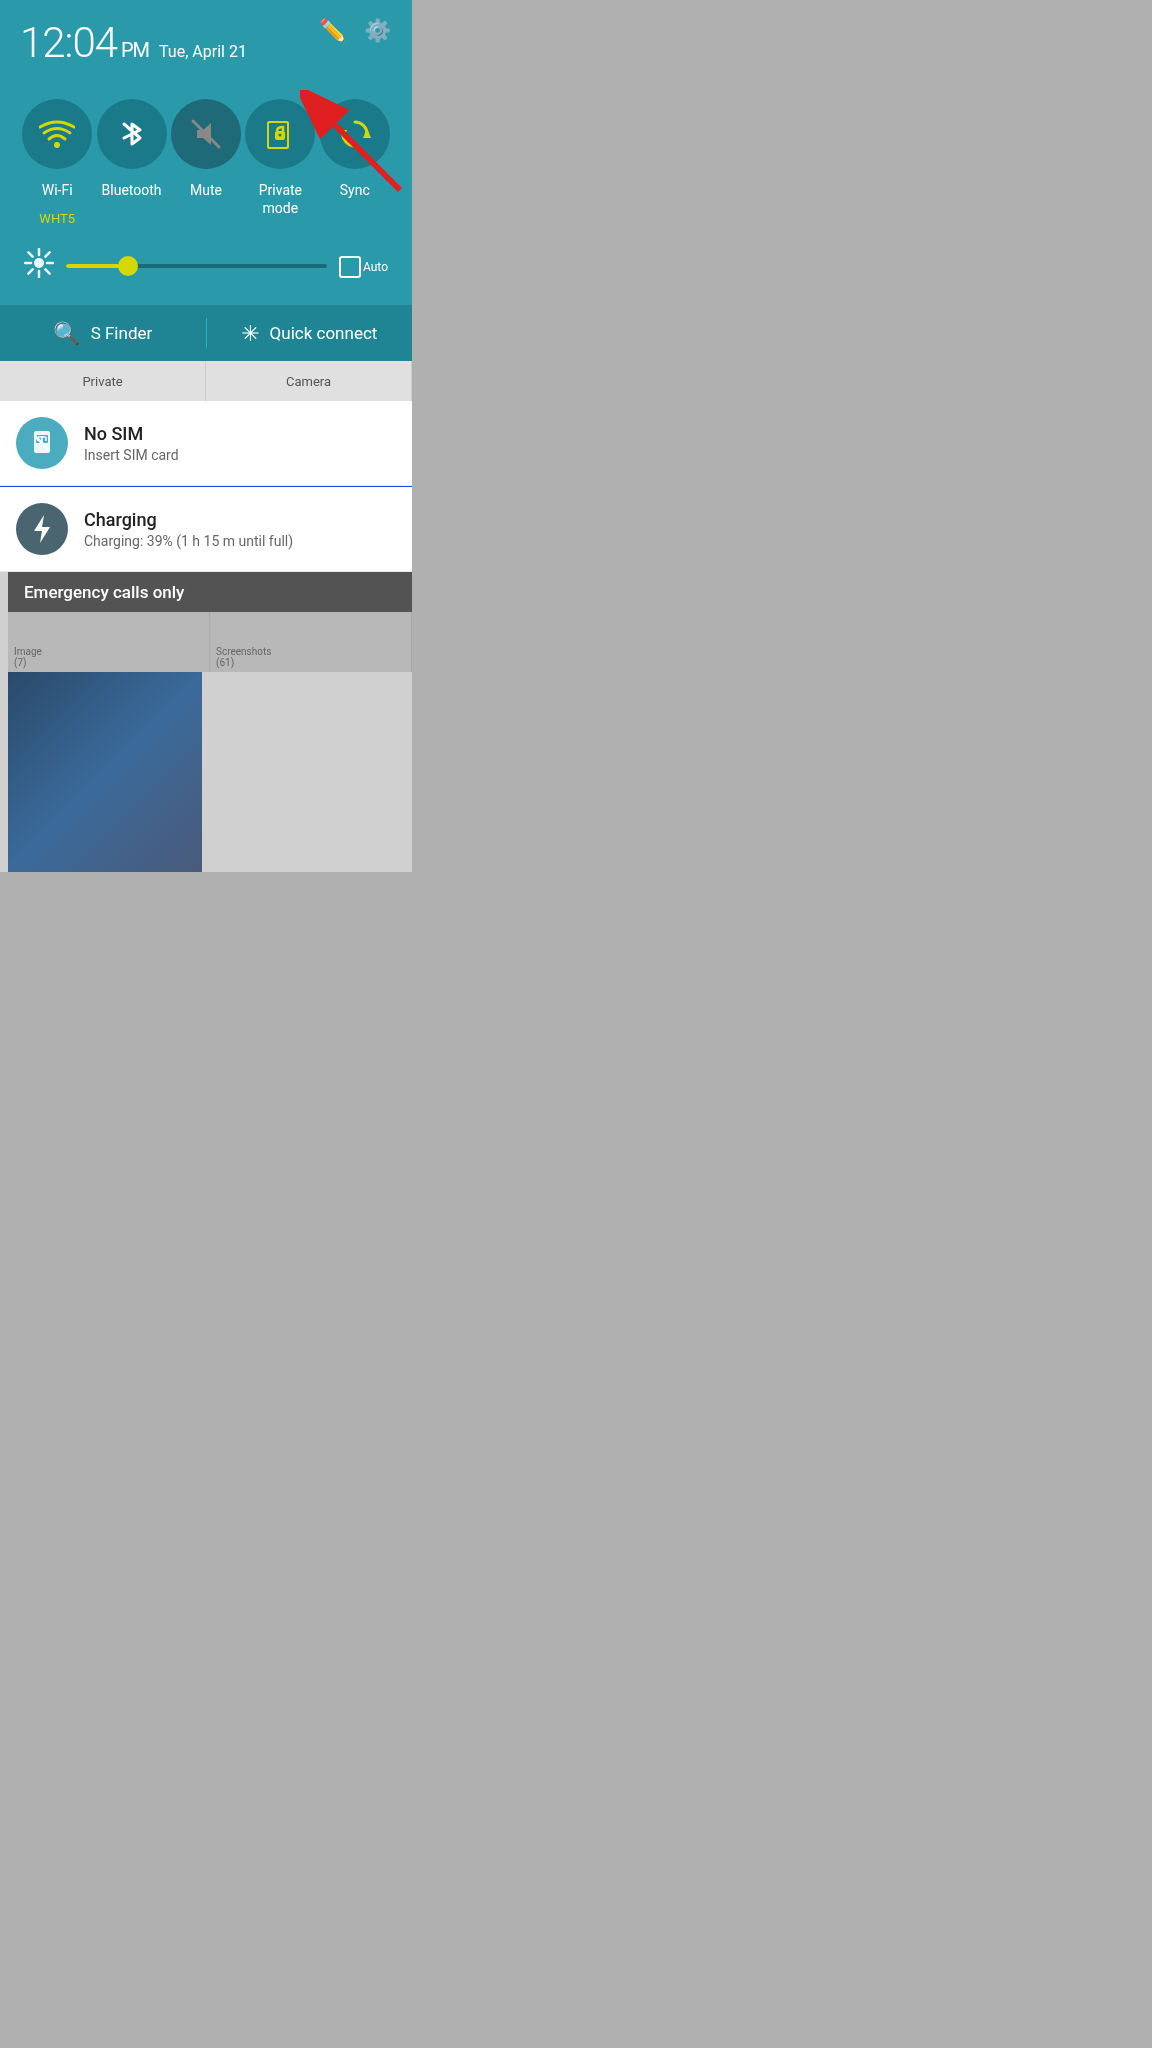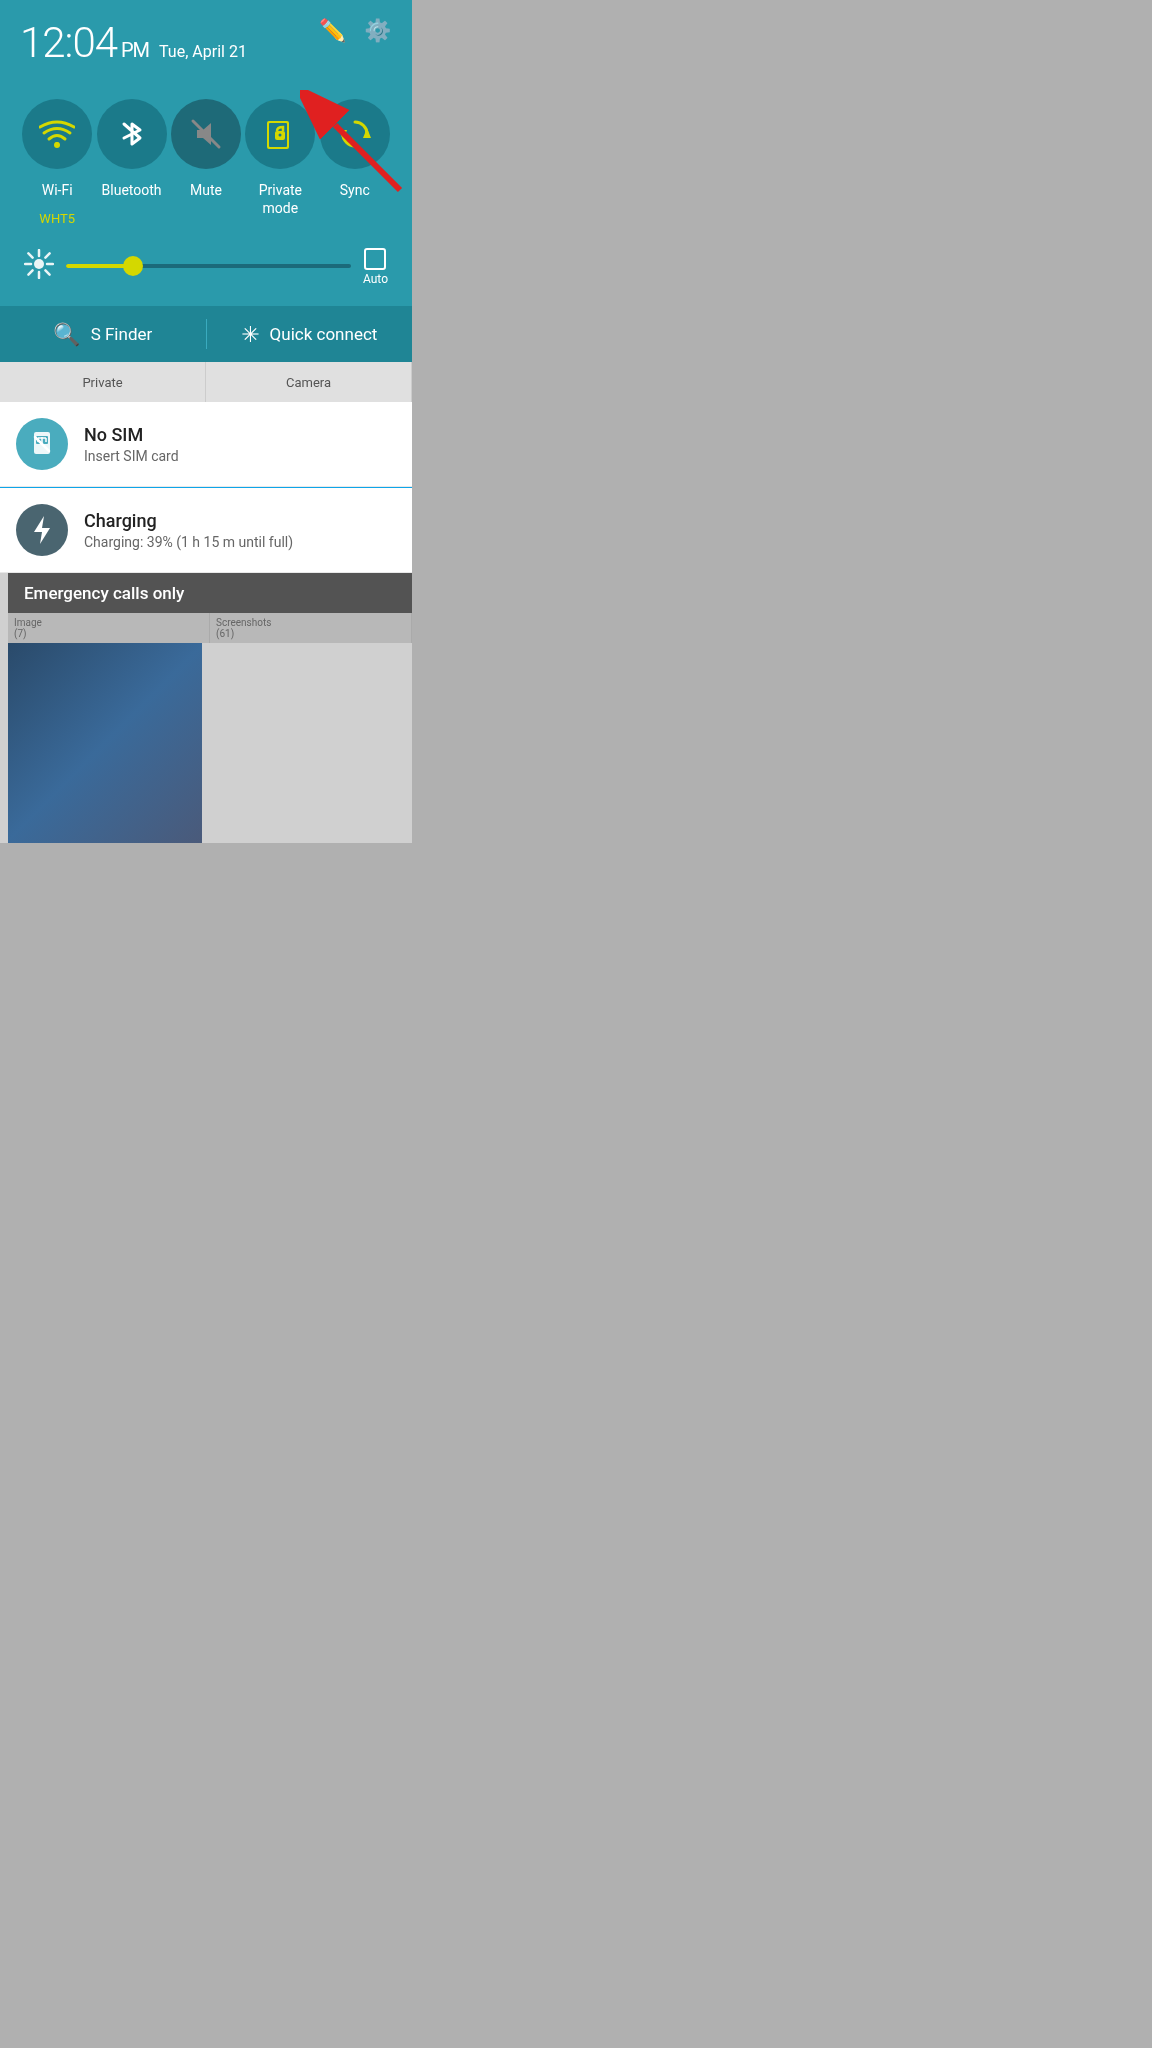--- a/index.html
+++ b/index.html
@@ -153,21 +153,20 @@
       background: #d4d800;
       border-radius: 50%;
       position: absolute;
       top: -8px;
       left: 20%;
       cursor: pointer;
     }
 
     .auto-btn {
       display: flex;
-      flex-direction: column;
       align-items: center;
       gap: 2px;
       cursor: pointer;
     }
 
     .auto-square {
       width: 22px;
       height: 22px;
       border: 2px solid white;
       border-radius: 3px;
@@ -228,21 +227,21 @@
       align-items: center;
       justify-content: center;
       font-size: 13px;
       color: #555;
       border-right: 1px solid #ccc;
       padding: 4px;
     }
 
     
     .notifications-area {
-      background: #0ea5e9;
+      background: #1d4ed8;
       display: flex;
       flex-direction: column;
       gap: 1px;
     }
 
     .notif-card {
       background: white;
       display: flex;
       align-items: center;
       padding: 16px 16px;
@@ -300,21 +299,21 @@
     }
 
     .emergency-text {
       color: white;
       font-size: 17px;
       font-weight: 500;
     }
 
     .gallery-peek {
       display: flex;
-      height: 30px;
+      height: 60px;
       overflow: hidden;
       text-align: right;
     }
 
     .gallery-peek-item {
       flex: 1;
       background: #b8b8b8;
       border-right: 1px solid #aaa;
       display: flex;
       flex-direction: column;

